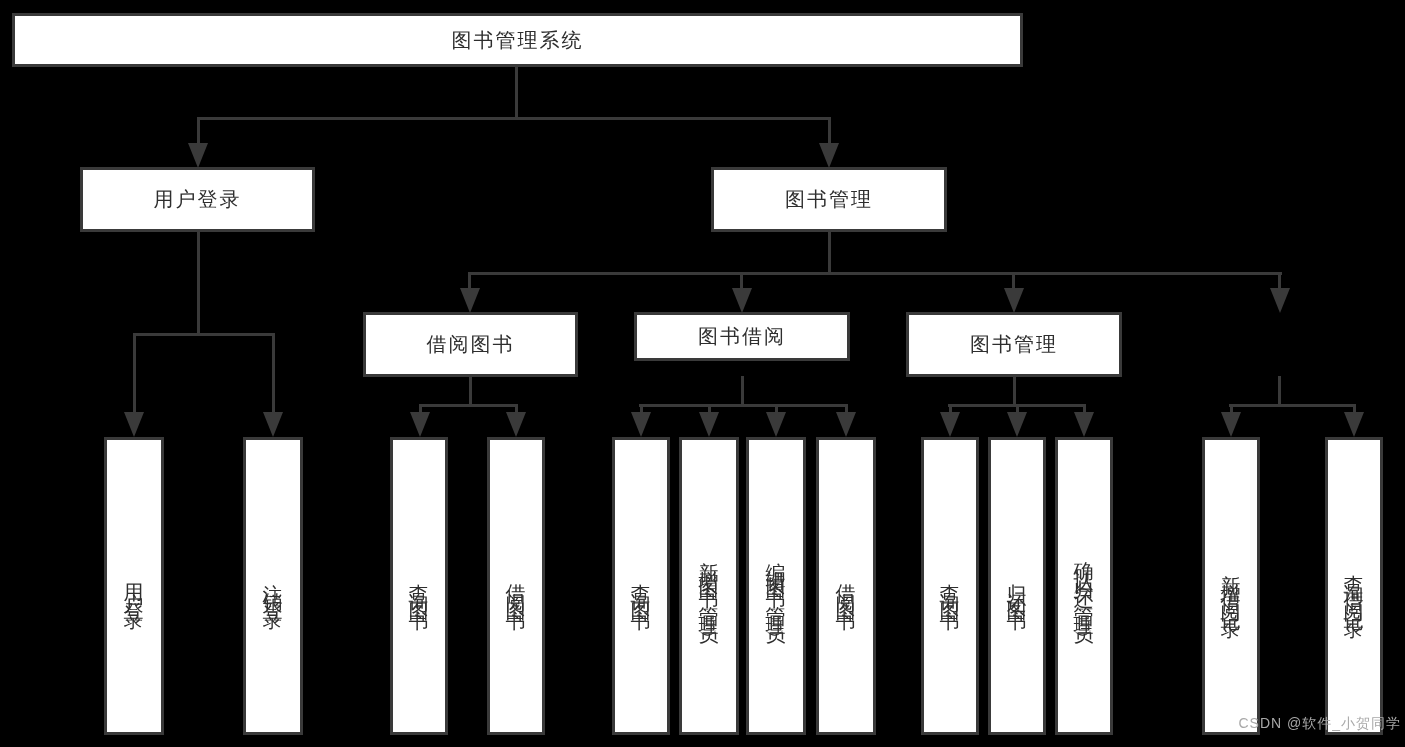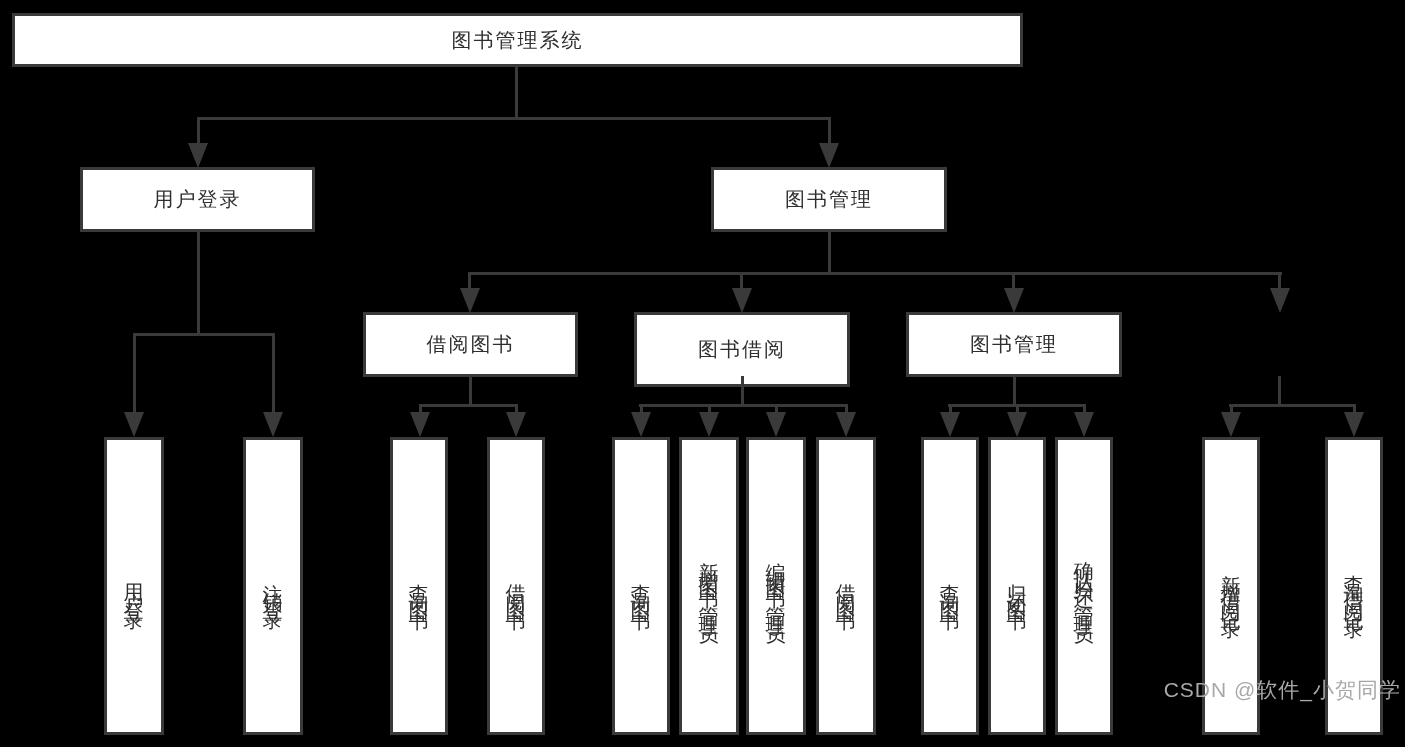--- a/index.html
+++ b/index.html
@@ -14,34 +14,34 @@
     writing-mode:vertical-rl;letter-spacing:9px;white-space:nowrap;
     font-size:20px;line-height:1;
   }
   .leaf{top:437px;height:298px;}
   .ln{position:absolute;background:#3a3a3a;}
   .arr{
     position:absolute;width:0;height:0;
     border-left:10px solid transparent;border-right:10px solid transparent;
     border-top:25px solid #3a3a3a;
   }
-  .wm{position:absolute;top:676px;right:4px;color:#a8a8a8;font-size:21px;letter-spacing:1px;}
+  .wm{position:absolute;top:715px;right:4px;color:#a8a8a8;font-size:14px;letter-spacing:1px;}
 </style>
 </head>
 <body>
 
 <div id="canvas">
 
   <div class="node" style="left:12px;top:13px;width:1011px;height:54px">图书管理系统</div>
 
   <div class="node" style="left:80px;top:167px;width:235px;height:65px">用户登录</div>
   <div class="node" style="left:711px;top:167px;width:236px;height:65px">图书管理</div>
 
   <div class="node" style="left:363px;top:312px;width:215px;height:65px">借阅图书</div>
-  <div class="node" style="left:634px;top:312px;width:216px;height:75px">图书借阅</div>
+  <div class="node" style="left:634px;top:312px;width:216px;height:49px">图书借阅</div>
   <div class="node" style="left:906px;top:312px;width:216px;height:65px">图书管理</div>
 
   <div class="node v leaf" style="left:104px;width:60px">用户登录</div>
   <div class="node v leaf" style="left:243px;width:60px">注销登录</div>
   <div class="node v leaf" style="left:390px;width:58px">查询图书</div>
   <div class="node v leaf" style="left:487px;width:58px">借阅图书</div>
   <div class="node v leaf" style="left:612px;width:58px">查询图书</div>
   <div class="node v leaf" style="left:679px;width:60px">新增图书（管理员）</div>
   <div class="node v leaf" style="left:746px;width:60px">编辑图书（管理员）</div>
   <div class="node v leaf" style="left:816px;width:60px">借阅图书</div>

